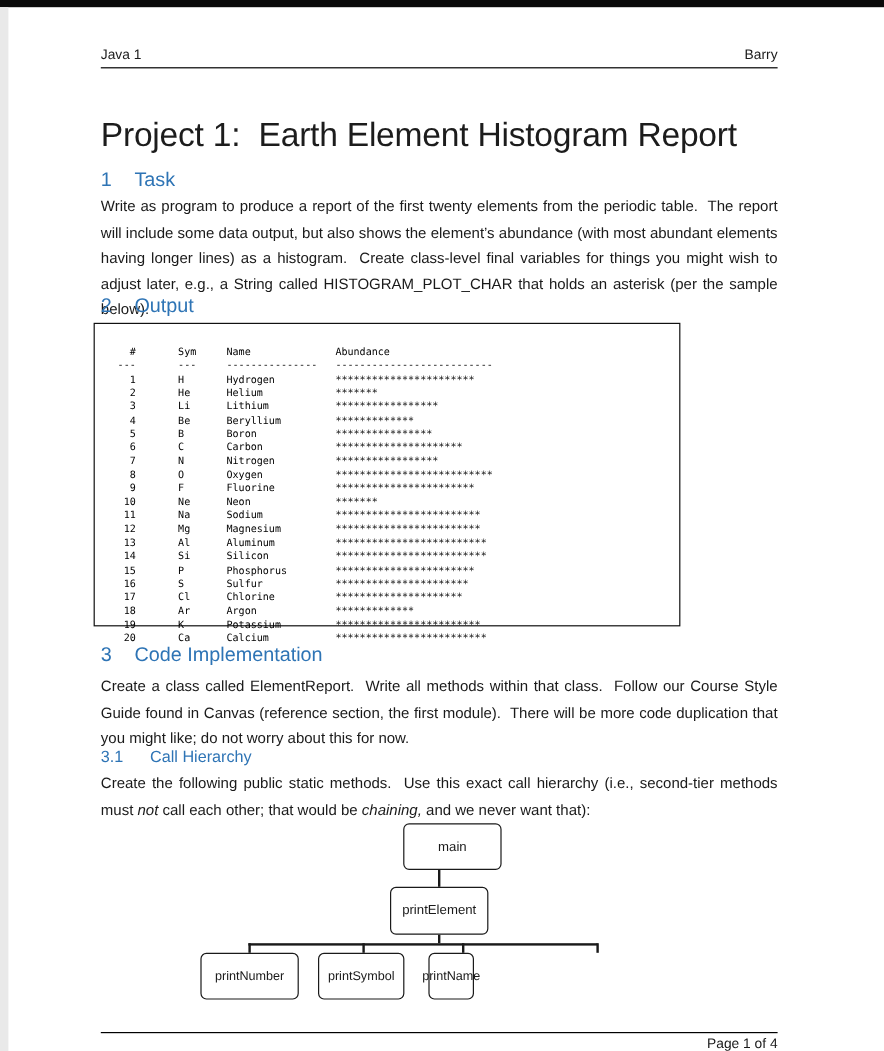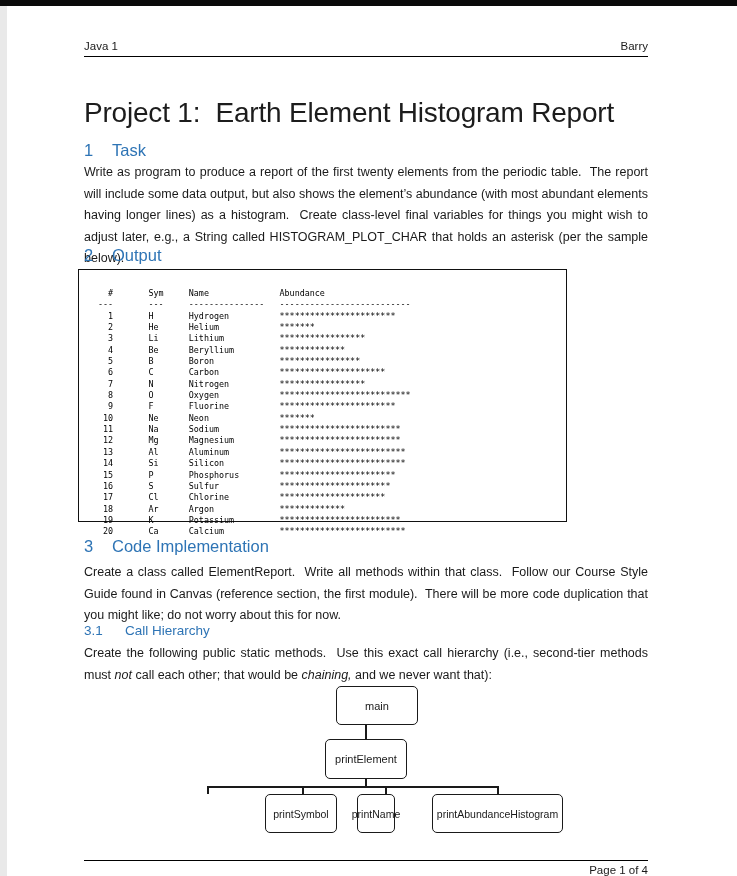--- a/index.html
+++ b/index.html
@@ -94,19 +94,19 @@
 <div class="abs diagram">
   <div class="node" style="left:252px;top:2px;width:82px;height:39px;">main</div>
   <div class="vline" style="left:281px;top:41px;height:14px;"></div>
   <div class="node" style="left:241px;top:55px;width:82px;height:40px;">printElement</div>
   <div class="vline" style="left:281px;top:95px;height:7px;"></div>
   <div class="hline" style="left:123px;top:102px;width:291px;"></div>
   <div class="vline" style="left:123px;top:102px;height:8px;"></div>
   <div class="vline" style="left:218px;top:102px;height:8px;"></div>
   <div class="vline" style="left:301px;top:102px;height:8px;"></div>
   <div class="vline" style="left:413px;top:102px;height:8px;"></div>
+  <div class="node small" style="left:83px;top:110px;width:82px;height:39px;">printNumber</div>
   <div class="node small" style="left:181px;top:110px;width:72px;height:39px;">printSymbol</div>
   <div class="node small" style="left:273px;top:110px;width:38px;height:39px;">printName</div>
-  <div class="node small" style="left:348px;top:110px;width:131px;height:39px;">printAbundanceHistogram</div>
 </div>
 
 <div class="abs content-x footer-rule"></div>
 <div class="abs content-x footer-text">Page 1 of 4</div>
 
 </body></html>

